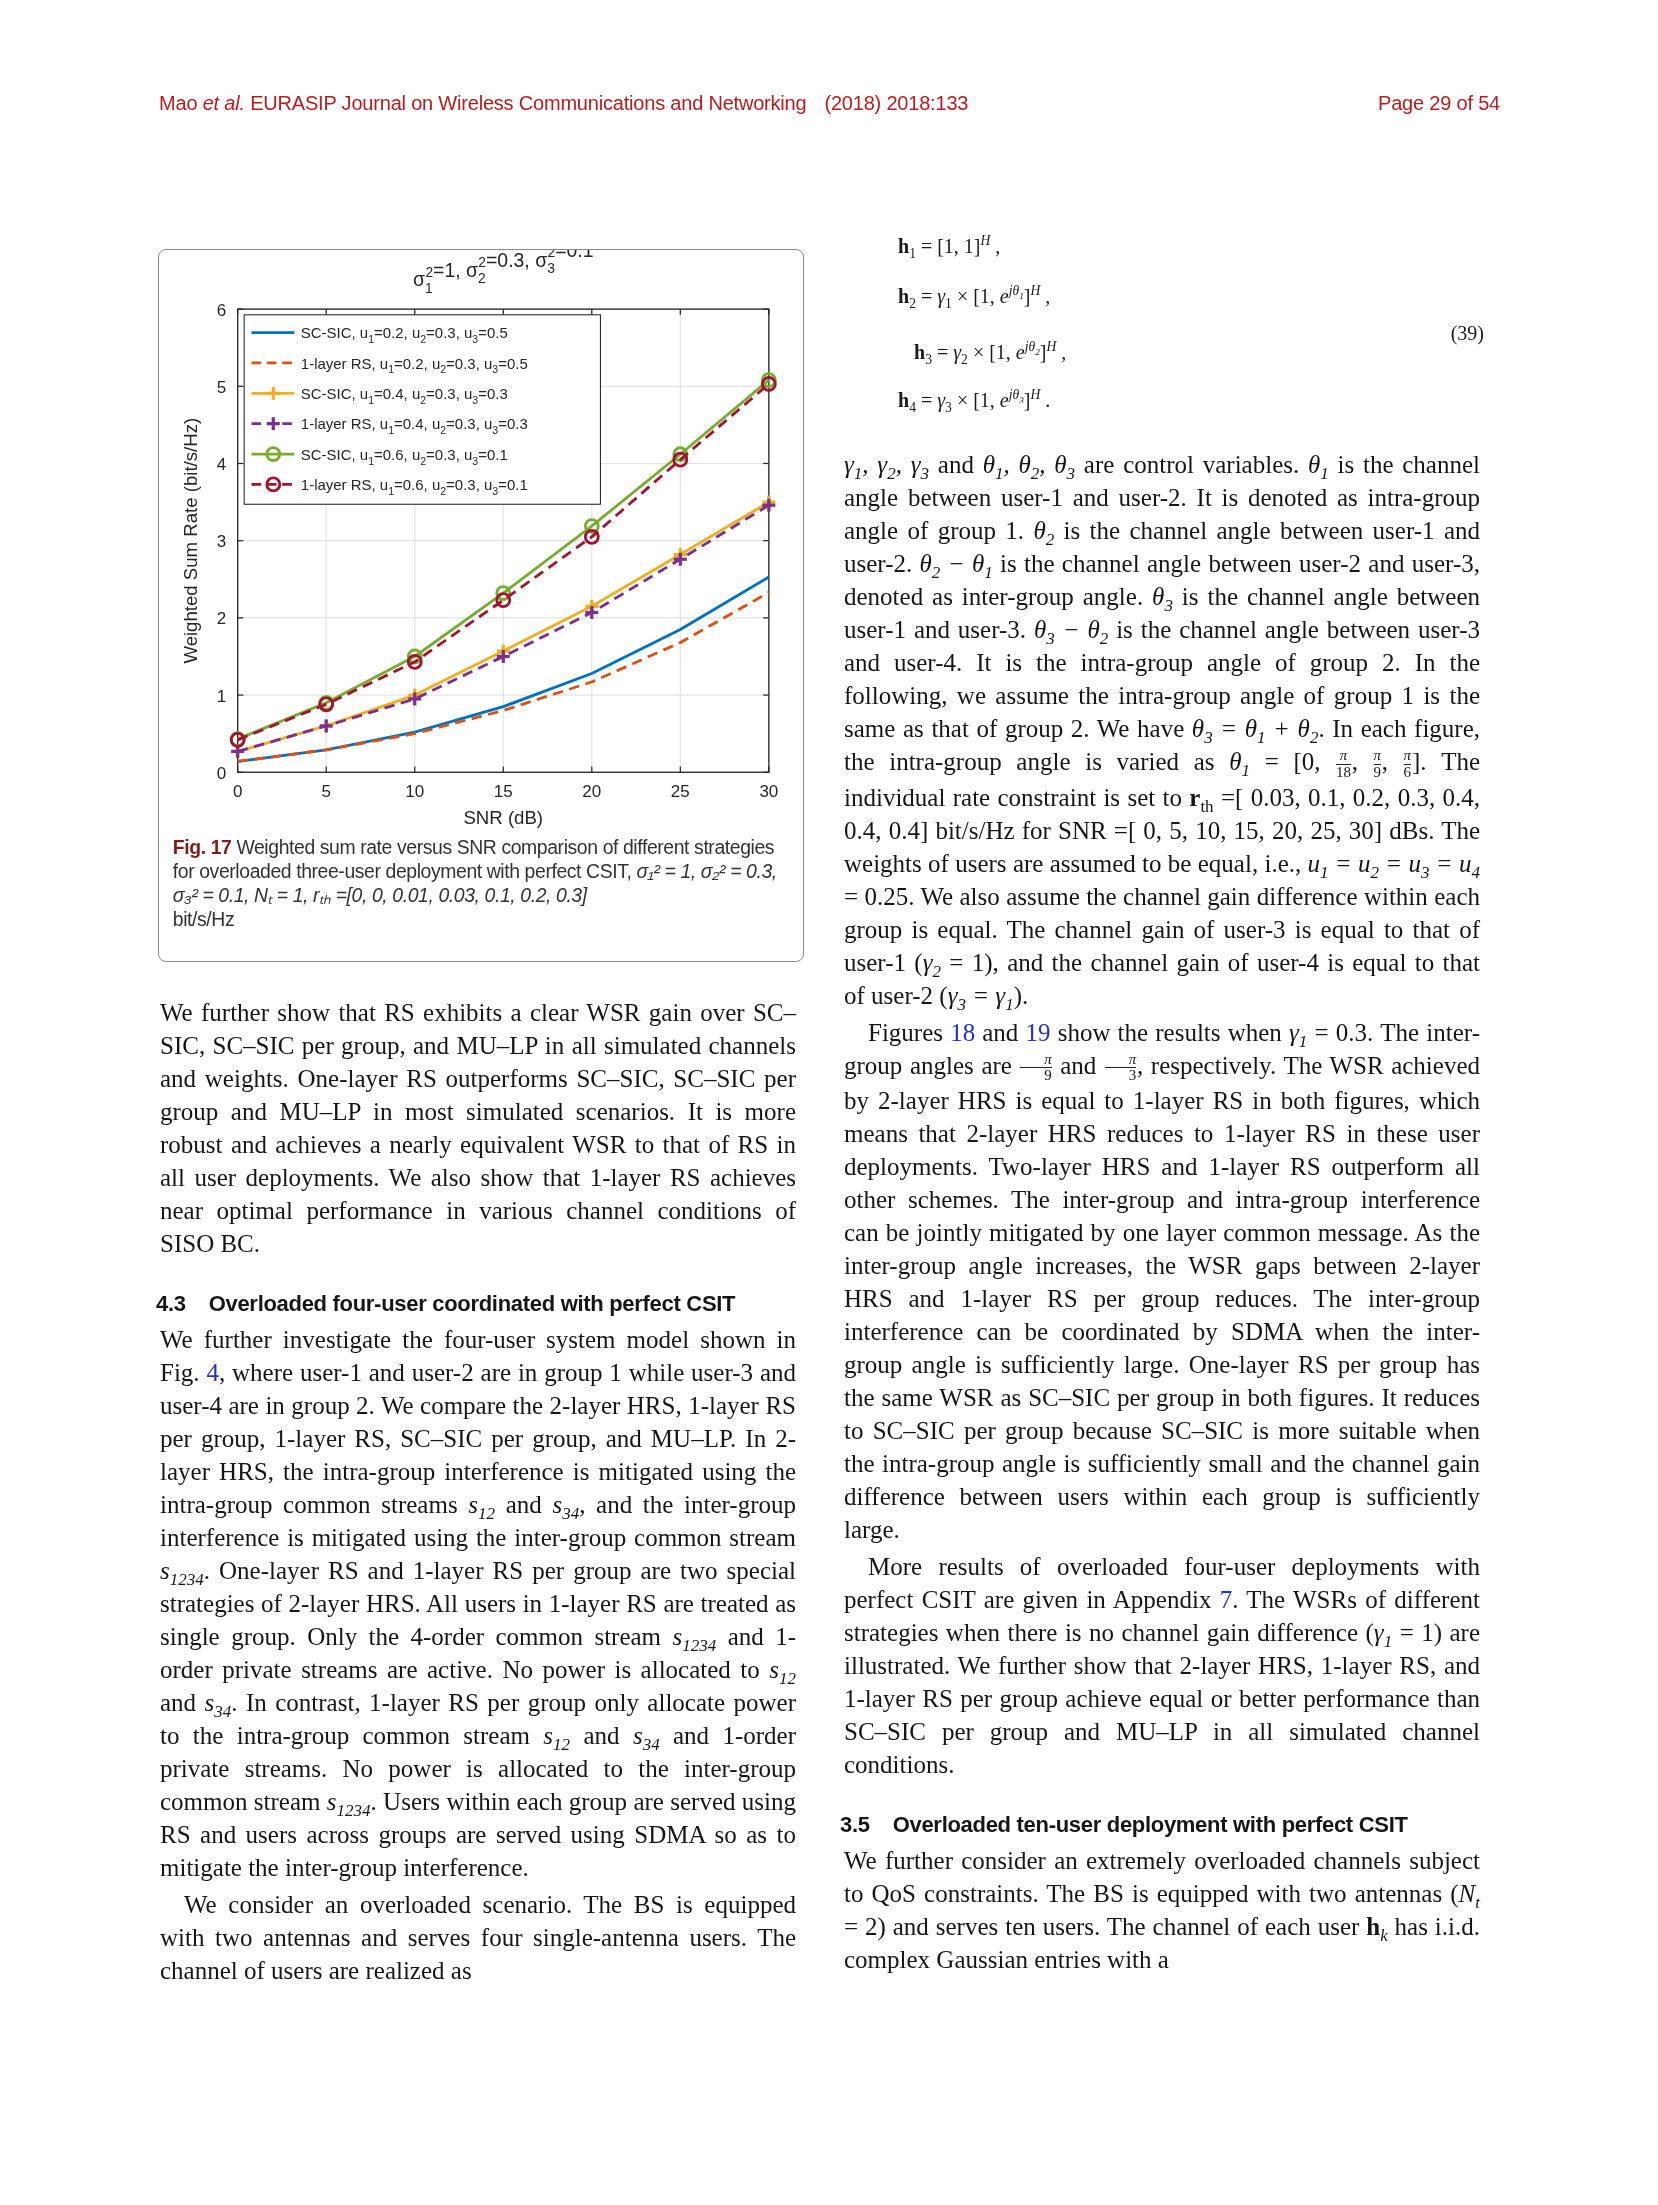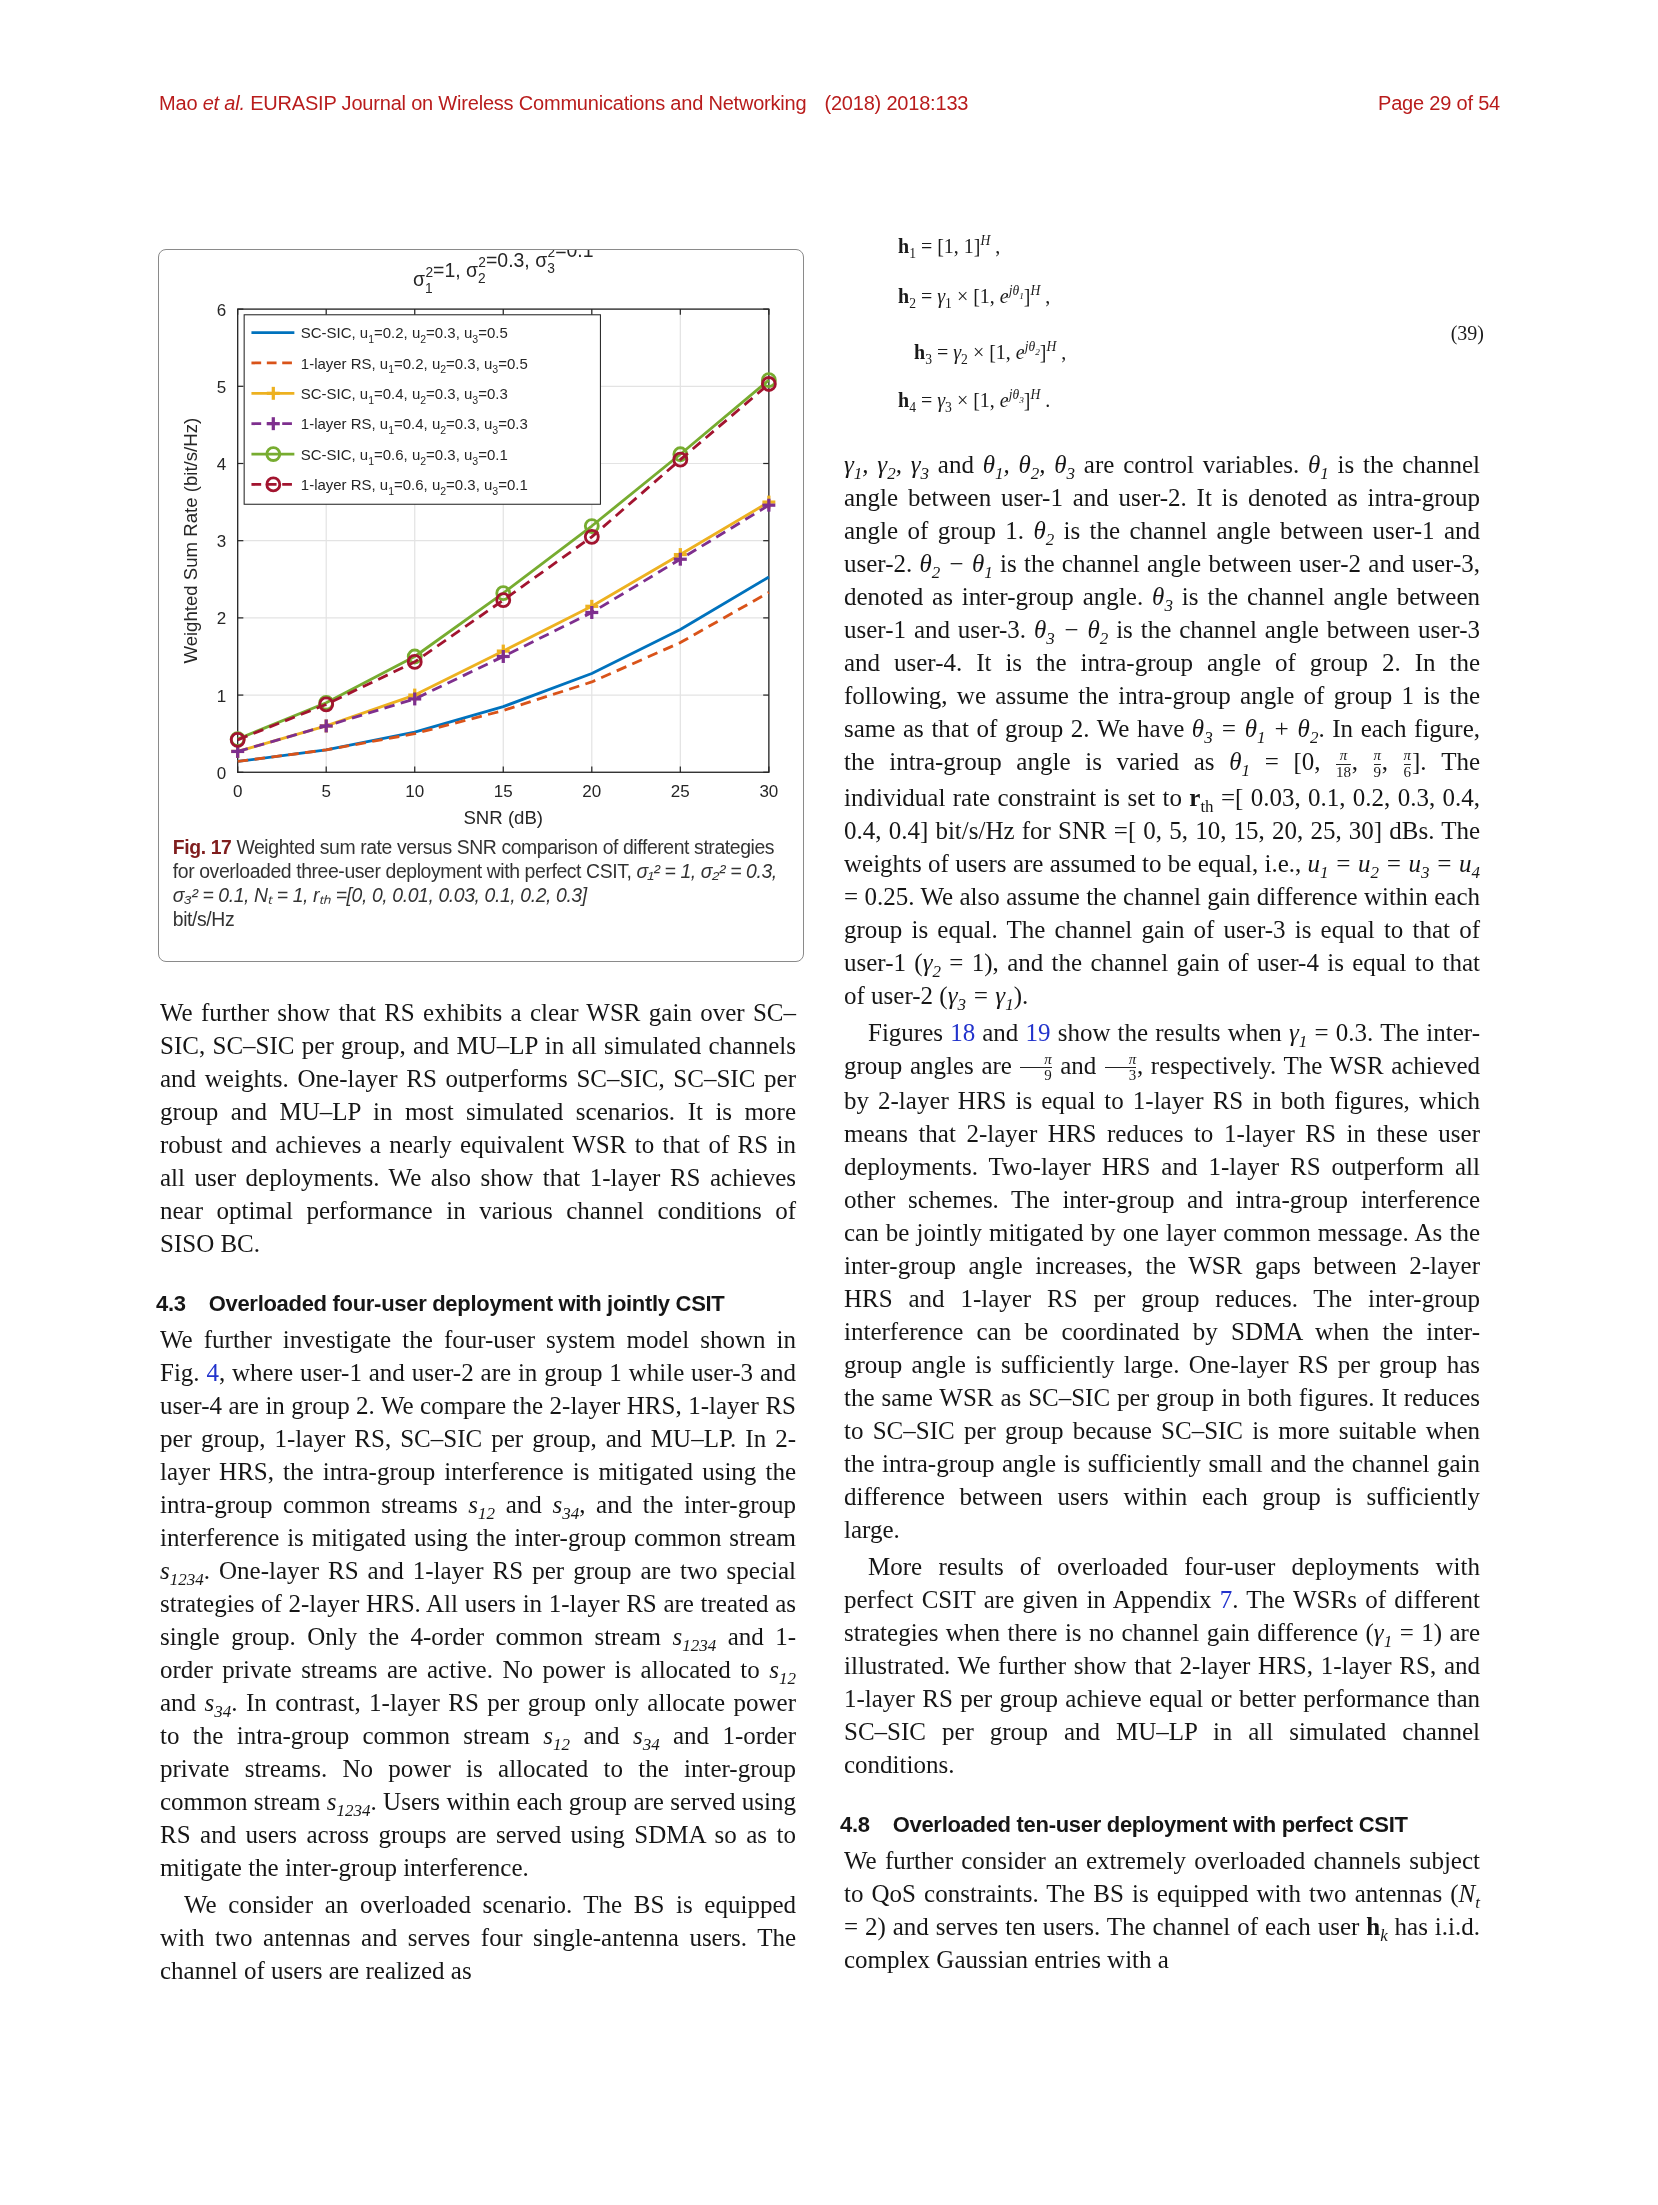--- a/index.html
+++ b/index.html
@@ -180,34 +180,34 @@
     </svg>
   <div class="caption">
     <span class="fig-label">Fig. 17</span><span> Weighted sum rate versus SNR comparison of different strategies for overloaded three-user deployment with perfect CSIT, </span><span class="m">σ₁² = 1, σ₂² = 0.3, σ₃² = 0.1, Nₜ = 1, rₜₕ =[0, 0, 0.01, 0.03, 0.1, 0.2, 0.3]</span>
     <br><span>bit/s/Hz</span>
   </div>
 </div>
 
 <div class="col col-left" style="top:992px;">
   <p class="para">We further show that RS exhibits a clear WSR gain over SC–SIC, SC–SIC per group, and MU–LP in all simulated channels and weights. One-layer RS outperforms SC–SIC, SC–SIC per group and MU–LP in most simulated scenarios. It is more robust and achieves a nearly equivalent WSR to that of RS in all user deployments. We also show that 1-layer RS achieves near optimal performance in various channel conditions of SISO BC.</p>
   <div style="height:24px"></div>
-  <h3 class="section-heading"><span class="num">4.3</span><span>Overloaded four-user deployment with jointly CSIT</span></h3>
+  <h3 class="section-heading"><span class="num">4.3</span><span>Overloaded four-user coordinated with perfect CSIT</span></h3>
   <p class="para"><span>We further investigate the four-user system model shown in Fig. </span><span class="link">4</span><span>, where user-1 and user-2 are in group 1 while user-3 and user-4 are in group 2. We compare the 2-layer HRS, 1-layer RS per group, 1-layer RS, SC–SIC per group, and MU–LP. In 2-layer HRS, the intra-group interference is mitigated using the intra-group common streams </span><span class="m">s<sub>12</sub></span><span> and </span><span class="m">s<sub>34</sub></span><span>, and the inter-group interference is mitigated using the inter-group common stream </span><span class="m">s<sub>1234</sub></span><span>. One-layer RS and 1-layer RS per group are two special strategies of 2-layer HRS. All users in 1-layer RS are treated as single group. Only the 4-order common stream </span><span class="m">s<sub>1234</sub></span><span> and 1-order private streams are active. No power is allocated to </span><span class="m">s<sub>12</sub></span><span> and </span><span class="m">s<sub>34</sub></span><span>. In contrast, 1-layer RS per group only allocate power to the intra-group common stream </span><span class="m">s<sub>12</sub></span><span> and </span><span class="m">s<sub>34</sub></span><span> and 1-order private streams. No power is allocated to the inter-group common stream </span><span class="m">s<sub>1234</sub></span><span>. Users within each group are served using RS and users across groups are served using SDMA so as to mitigate the inter-group interference.</span></p>
   <p class="para indent">We consider an overloaded scenario. The BS is equipped with two antennas and serves four single-antenna users. The channel of users are realized as</p>
 </div>
 
 <div class="equation">
   <div class="eq-line" style="top:0px;"><span class="b">h</span><sub>1</sub> = [1, 1]<sup class="m">H</sup> ,</div>
   <div class="eq-line" style="top:50px;"><span class="b">h</span><sub>2</sub> = <span class="m">γ</span><sub>1</sub> × [1, <span class="m">e</span><sup class="m">jθ<sub>1</sub></sup>]<sup class="m">H</sup> ,</div>
   <div class="eq-line" style="top:106px;margin-left:16px;"><span class="b">h</span><sub>3</sub> = <span class="m">γ</span><sub>2</sub> × [1, <span class="m">e</span><sup class="m">jθ<sub>2</sub></sup>]<sup class="m">H</sup> ,</div>
   <div class="eq-line" style="top:154px;"><span class="b">h</span><sub>4</sub> = <span class="m">γ</span><sub>3</sub> × [1, <span class="m">e</span><sup class="m">jθ<sub>3</sub></sup>]<sup class="m">H</sup> .</div>
   <div class="eq-num">(39)</div>
 </div>
 
 <div class="col col-right" style="top:444px;">
   <p class="para"><span class="m">γ<sub>1</sub>, γ<sub>2</sub>, γ<sub>3</sub></span> and <span class="m">θ<sub>1</sub>, θ<sub>2</sub>, θ<sub>3</sub></span><span> are control variables. </span><span class="m">θ<sub>1</sub></span><span> is the channel angle between user-1 and user-2. It is denoted as intra-group angle of group 1. </span><span class="m">θ<sub>2</sub></span><span> is the channel angle between user-1 and user-2. </span><span class="m">θ<sub>2</sub> − θ<sub>1</sub></span><span> is the channel angle between user-2 and user-3, denoted as inter-group angle. </span><span class="m">θ<sub>3</sub></span><span> is the channel angle between user-1 and user-3. </span><span class="m">θ<sub>3</sub> − θ<sub>2</sub></span><span> is the channel angle between user-3 and user-4. It is the intra-group angle of group 2. In the following, we assume the intra-group angle of group 1 is the same as that of group 2. We have </span><span class="m">θ<sub>3</sub> = θ<sub>1</sub> + θ<sub>2</sub></span><span>. In each figure, the intra-group angle is varied as </span><span class="m">θ<sub>1</sub></span> = [0, <span class="frac"><span class="n">π</span><span class="d">18</span></span>, <span class="frac"><span class="n">π</span><span class="d">9</span></span>, <span class="frac"><span class="n">π</span><span class="d">6</span></span>]<span>. The individual rate constraint is set to </span><span class="b">r</span><sub>th</sub> <span>=[ 0.03, 0.1, 0.2, 0.3, 0.4, 0.4, 0.4]</span><span> bit/s/Hz for SNR =[ 0, 5, 10, 15, 20, 25, 30] dBs. The weights of users are assumed to be equal, i.e., </span><span class="m">u<sub>1</sub> = u<sub>2</sub> = u<sub>3</sub> = u<sub>4</sub></span> = 0.25<span>. We also assume the channel gain difference within each group is equal. The channel gain of user-3 is equal to that of user-1 (</span><span class="m">γ<sub>2</sub></span> = 1<span>), and the channel gain of user-4 is equal to that of user-2 (</span><span class="m">γ<sub>3</sub> = γ<sub>1</sub></span><span>).</span></p>
   <p class="para indent"><span>Figures </span><span class="link">18</span><span> and </span><span class="link">19</span><span> show the results when </span><span class="m">γ<sub>1</sub></span> = 0.3<span>. The inter-group angles are </span><span class="frac"><span class="n">π</span><span class="d">9</span></span><span> and </span><span class="frac"><span class="n">π</span><span class="d">3</span></span><span>, respectively. The WSR achieved by 2-layer HRS is equal to 1-layer RS in both figures, which means that 2-layer HRS reduces to 1-layer RS in these user deployments. Two-layer HRS and 1-layer RS outperform all other schemes. The inter-group and intra-group interference can be jointly mitigated by one layer common message. As the inter-group angle increases, the WSR gaps between 2-layer HRS and 1-layer RS per group reduces. The inter-group interference can be coordinated by SDMA when the inter-group angle is sufficiently large. One-layer RS per group has the same WSR as SC–SIC per group in both figures. It reduces to SC–SIC per group because SC–SIC is more suitable when the intra-group angle is sufficiently small and the channel gain difference between users within each group is sufficiently large.</span></p>
   <p class="para indent"><span>More results of overloaded four-user deployments with perfect CSIT are given in Appendix </span><span class="link">7</span><span>. The WSRs of different strategies when there is no channel gain difference (</span><span class="m">γ<sub>1</sub></span> = 1<span>) are illustrated. We further show that 2-layer HRS, 1-layer RS, and 1-layer RS per group achieve equal or better performance than SC–SIC per group and MU–LP in all simulated channel conditions.</span></p>
   <div style="height:24px"></div>
-  <h3 class="section-heading"><span class="num">4.8</span><span>Overloaded ten-user deployment with perfect CSIT</span></h3>
+  <h3 class="section-heading"><span class="num">3.5</span><span>Overloaded ten-user deployment with perfect CSIT</span></h3>
   <p class="para"><span>We further consider an extremely overloaded channels subject to QoS constraints. The BS is equipped with two antennas (</span><span class="m">N<sub>t</sub></span> = 2<span>) and serves ten users. The channel of each user </span><span class="b">h</span><sub class="m">k</sub><span> has i.i.d. complex Gaussian entries with a</span></p>
 </div>
 
 
 </body></html>

